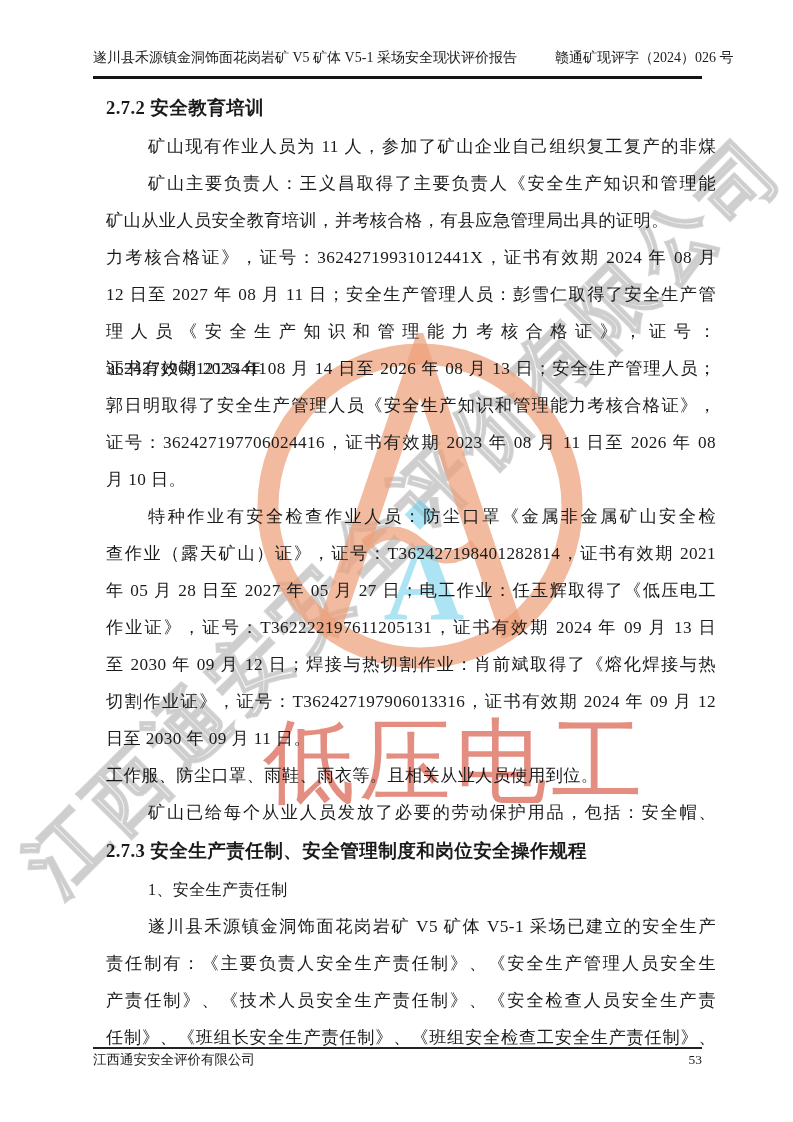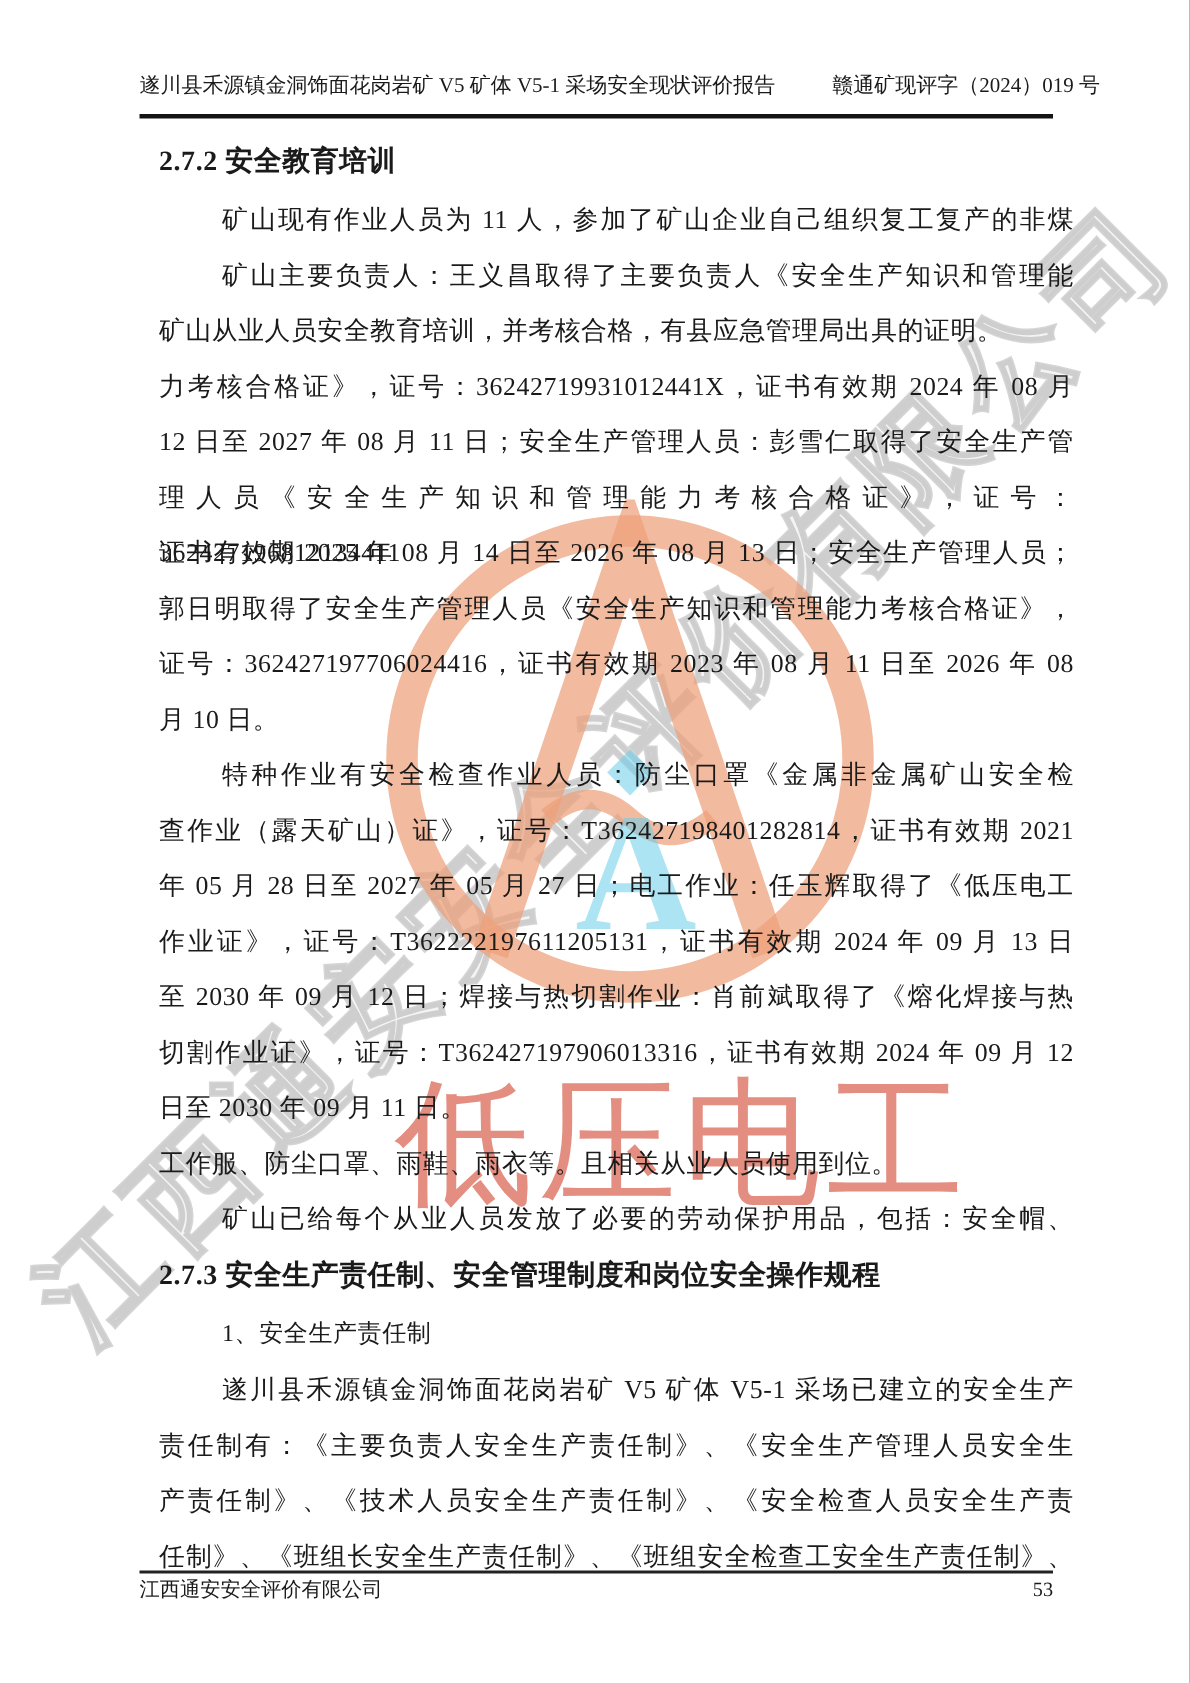--- a/index.html
+++ b/index.html
@@ -93,21 +93,21 @@
 
   <div class="wm-cyan">
     <span class="diamond">◆</span>
     <span class="letters">A</span>
   </div>
 
   <div class="wm-red">低压电工</div>
 
   <div class="header">
     <span>遂川县禾源镇金洞饰面花岗岩矿 V5 矿体 V5-1 采场安全现状评价报告</span>
-    <span>赣通矿现评字（2024）019 号</span>
+    <span>赣通矿现评字（2024）026 号</span>
   </div>
   <div class="header-rule"></div>
 
   <div class="doc-body">
       <div class="row heading">2.7.2 安全教育培训</div>
       <div class="row indent j">矿山现有作业人员为 11 人，参加了矿山企业自己组织复工复产的非煤</div>
       <div class="row indent j">矿山主要负责人：王义昌取得了主要负责人《安全生产知识和管理能</div>
       <div class="row">矿山从业人员安全教育培训，并考核合格，有县应急管理局出具的证明。</div>
       <div class="row j">力考核合格证》，证号：36242719931012441X，证书有效期 2024 年 08 月</div>
       <div class="row j">12 日至 2027 年 08 月 11 日；安全生产管理人员：彭雪仁取得了安全生产管</div>

